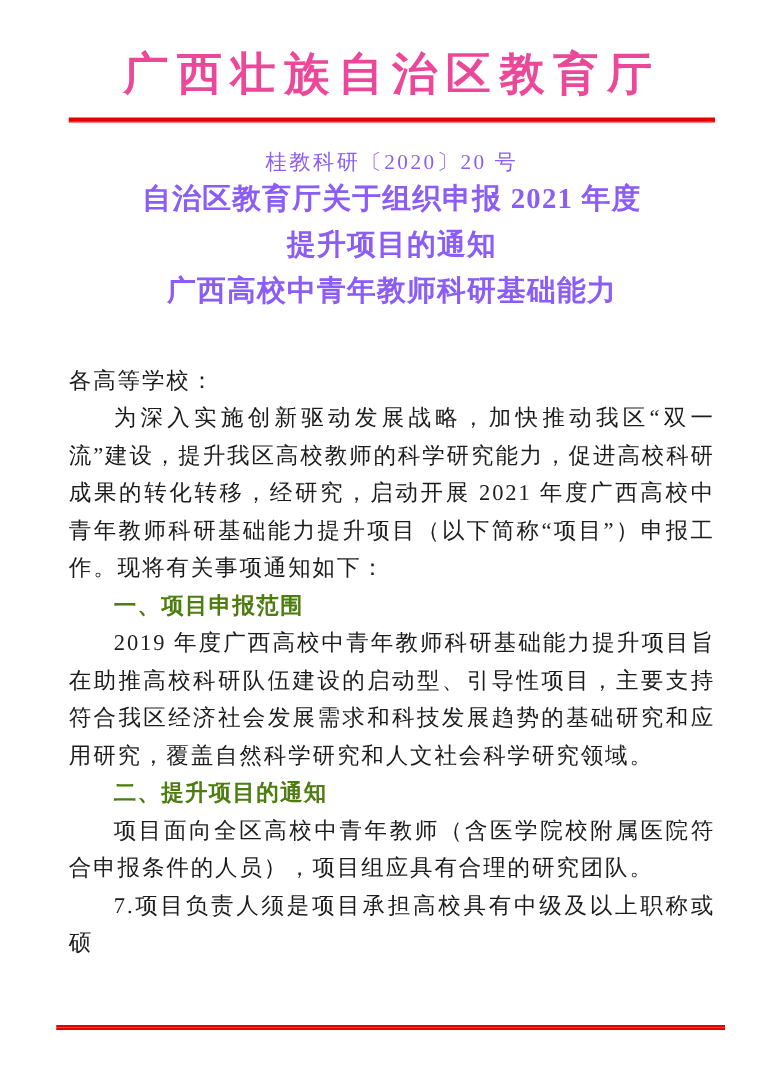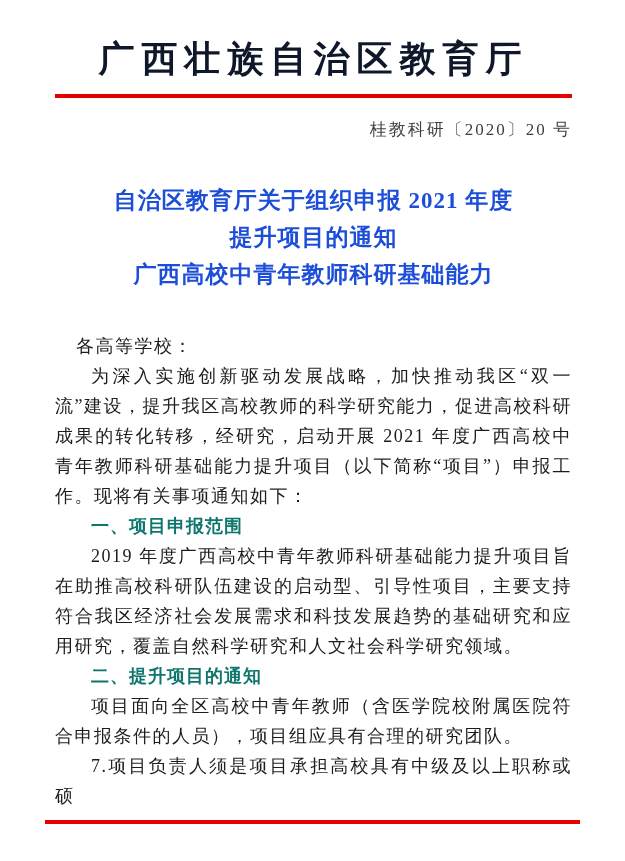--- a/index.html
+++ b/index.html
@@ -14,67 +14,66 @@
     color: #1c1c1c;
     overflow: hidden;
   }
   .inner {
     padding: 0 53px 0 55px;
   }
   
   .org-title {
     margin-top: 36px;
     text-align: center;
-    color: #0f172a;
+    color: #ec4899;
     font-size: 36px;
     font-weight: bold;
     letter-spacing: 7px;
     line-height: 46px;
     white-space: nowrap;
   }
   .red-rule-top {
     margin-top: 12px;
     height: 3px;
     border-top: 3px solid #e60000;
     border-bottom: 1px solid #e60000;
   }
   .doc-number {
     margin-top: 22px;
-    text-align: right;
+    text-align: center;
     font-size: 17px;
     letter-spacing: 2px;
     line-height: 20px;
-    color: #404040;
+    color: #8b5cf6;
   }
   
   .doc-title {
-    margin-top: 42px;
     text-align: center;
     font-size: 23px;
     font-weight: bold;
     line-height: 37px;
     letter-spacing: 1px;
-    color: #1d4ed8;
+    color: #8b5cf6;
   }
   
   .body-text {
     margin-top: 38px;
     font-size: 18px;
     line-height: 30px;
     letter-spacing: 1.5px;
     text-align: justify;
     color: #1c1c1c;
   }
   .body-text p { margin: 0; text-indent: 2em; }
-  .body-text p.salutation { text-indent: 0; margin-left: 21px; }
+  .body-text p.salutation { text-indent: 0; }
   .body-text p.section-heading {
     font-family: "Liberation Sans", "DejaVu Sans", sans-serif;
     font-weight: bold;
     letter-spacing: 1px;
-    color: #0f766e;
+    color: #4d7c0f;
   }
   .red-rule-bottom {
     position: absolute;
     left: 45px;
     right: 45px;
     top: 820px;
     height: 3px;
     border-top: 2px solid #e60000;
     border-bottom: 2px solid #e60000;
   }

